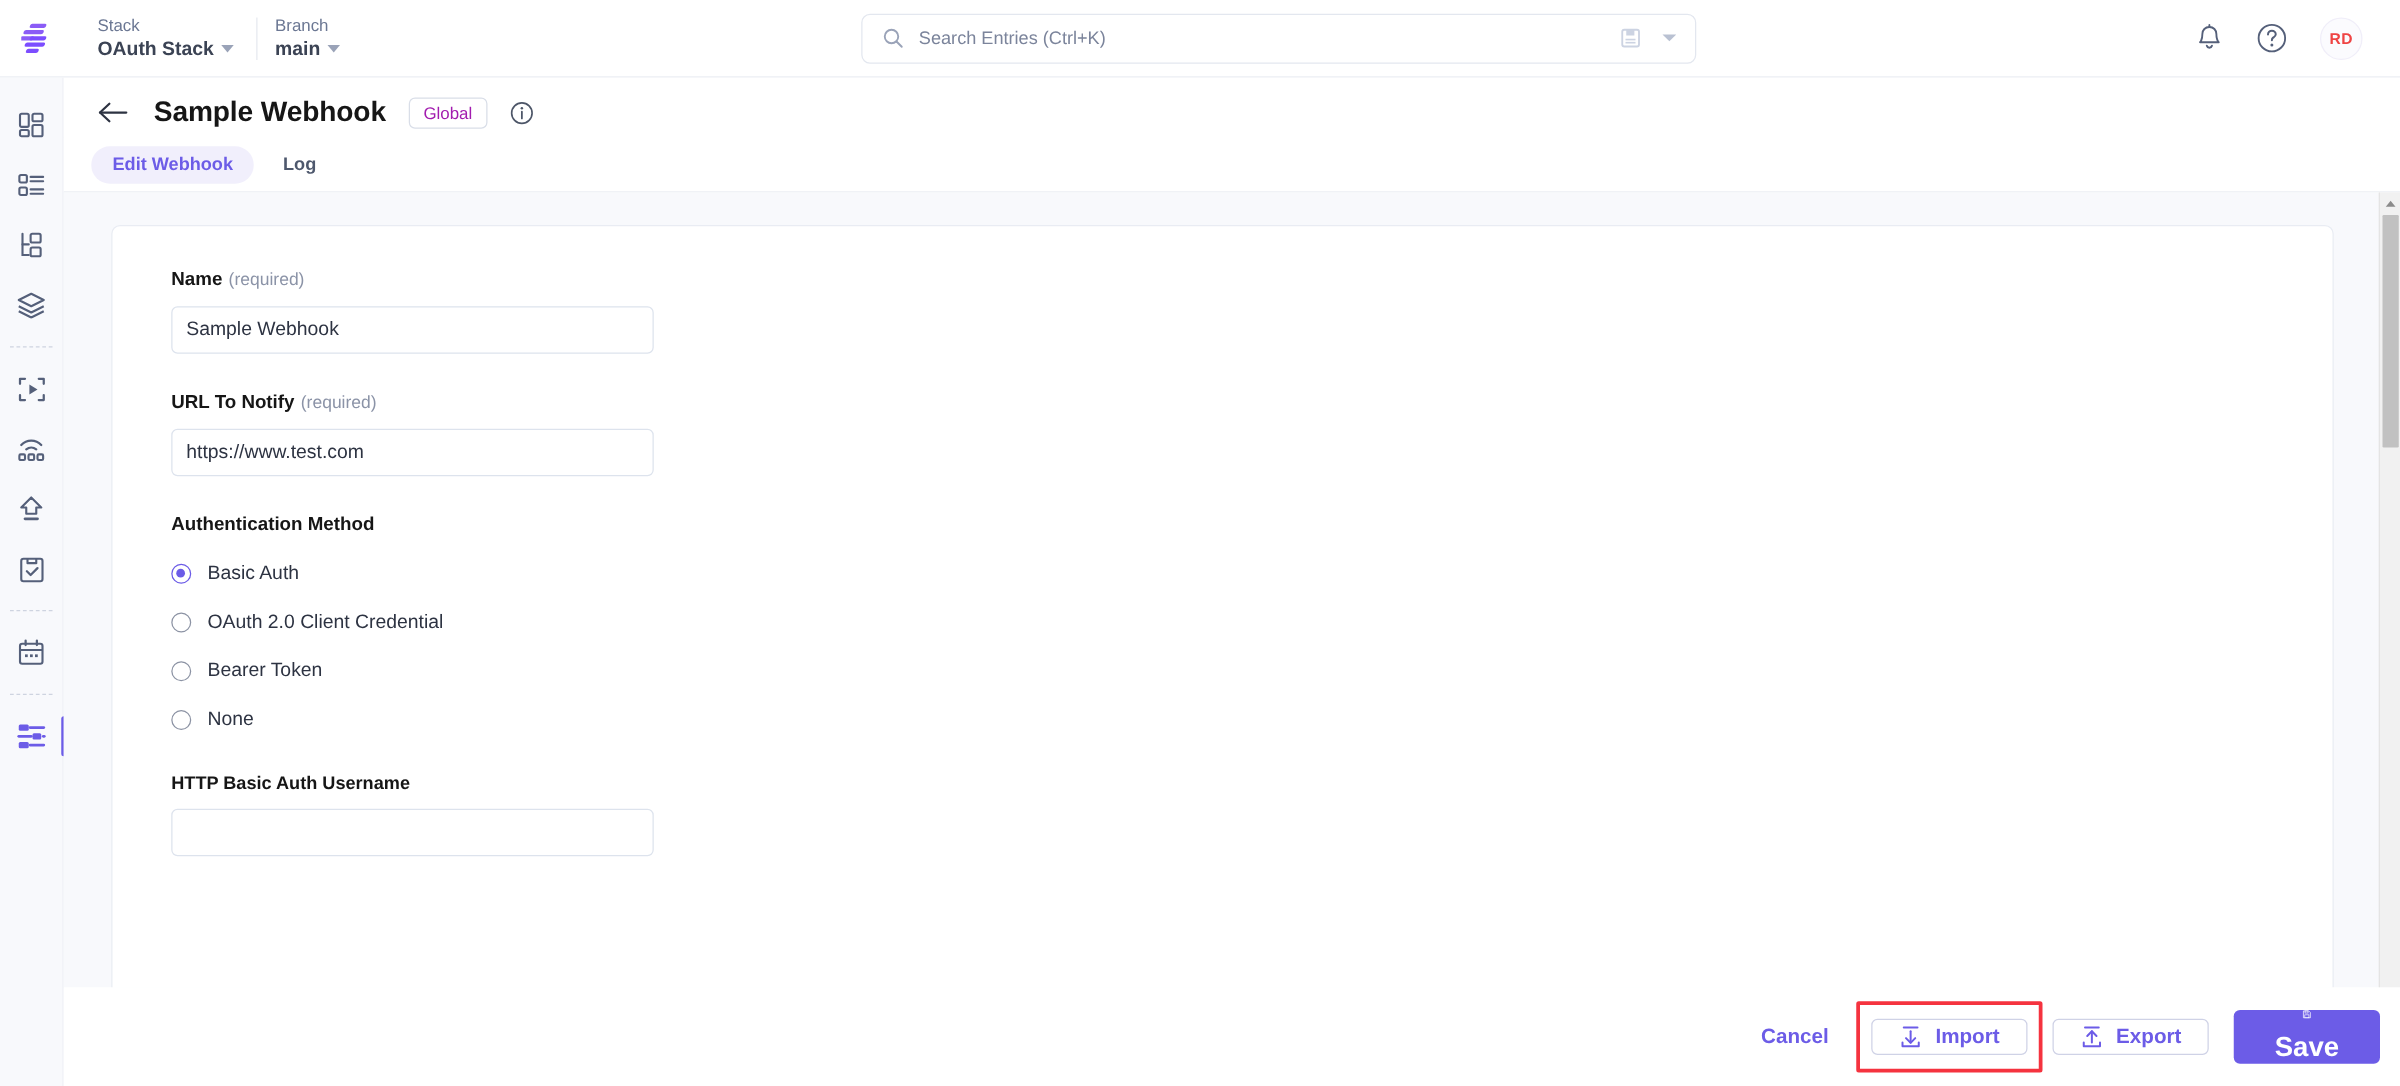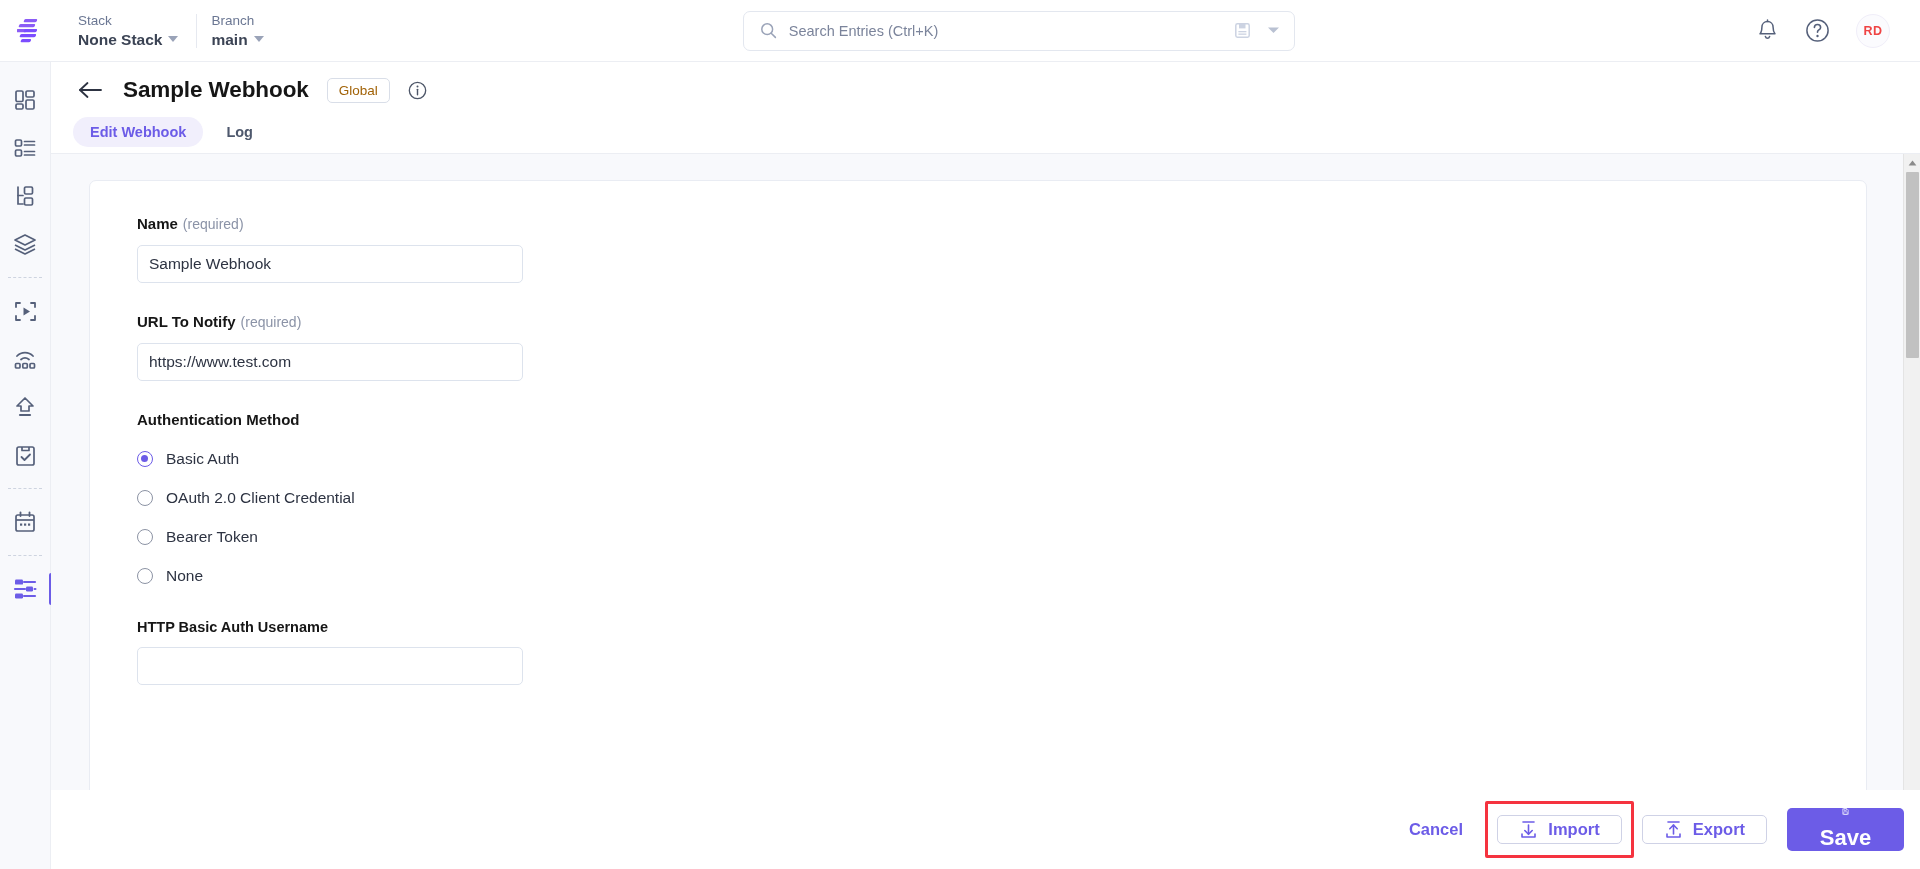--- a/index.html
+++ b/index.html
@@ -22,21 +22,21 @@
   .logo-wrap { width: 64px; display: flex; align-items: center; justify-content: center; }
   .ctx-group { display: flex; align-items: center; height: 100%; }
   .ctx-block { padding: 0 18px 0 14px; display: flex; flex-direction: column; justify-content: center; gap: 1px; }
   .ctx-label { font-size: 13.5px; color: #6b7793; line-height: 16px; }
   .ctx-value { font-size: 15.5px; color: #3b4354; font-weight: bold; line-height: 19px; display: flex; align-items: center; gap: 6px; }
   .ctx-sep { width: 1px; height: 34px; background: #e6e9f0; }
   .caret-dn { width: 0; height: 0; border-left: 5px solid transparent; border-right: 5px solid transparent; border-top: 6px solid #9aa3b8; display:inline-block; }
 
   .search-wrap { flex: 1; display: flex; justify-content: center; }
   .searchbox {
-    width: 552px; height: 40px;
+    width: 668px; height: 40px;
     border: 1px solid #e3e7ef; border-radius: 7px;
     background: #fff;
     display: flex; align-items: center; gap: 12px;
     padding: 0 14px 0 16px;
   }
   .search-ph { flex: 1; font-size: 14.5px; color: #7b849b; }
   .sb-right { display: flex; align-items: center; gap: 16px; }
 
   .top-right { display: flex; align-items: center; gap: 26px; padding-right: 30px; }
   .avatar {
@@ -73,21 +73,21 @@
   .page-head {
     height: 48px; flex: 0 0 48px;
     display: flex; align-items: center; gap: 18px;
     padding: 8px 0 0 24px;
     background: #fff;
   }
   .back-arrow { width: 30px; height: 30px; display:flex; align-items:center; justify-content:center; }
   .page-title { font-size: 22.5px; font-weight: bold; color: #161616; letter-spacing: -0.1px; }
   .pill-global {
     border: 1px solid #d9dee8; border-radius: 5px;
-    padding: 4px 11px; font-size: 13.5px; color: #a16207; background: #fff;
+    padding: 4px 11px; font-size: 13.5px; color: #a21caf; background: #fff;
   }
   .info-circle { width: 19px; height: 19px; }
 
   .tabs-row {
     height: 44px; flex: 0 0 44px;
     display: flex; align-items: center; gap: 6px;
     padding-left: 22px;
     border-bottom: 1px solid #eceef3;
     background: #fff;
   }
@@ -202,21 +202,21 @@
           <rect x="10" y="16" width="16" height="3.3" rx="1.4" transform="skewX(-22)"></rect>
           <rect x="13" y="21" width="10" height="3.3" rx="1.4" transform="skewX(-22)"></rect>
         </g>
       </svg>
     </div>
 
     <div class="ctx-group">
       <div class="ctx-block">
         <div class="ctx-label">Stack</div>
         <div class="ctx-value">
-          <span>None Stack</span>
+          <span>OAuth Stack</span>
           <span class="caret-dn"></span>
         </div>
       </div>
       <div class="ctx-sep"></div>
       <div class="ctx-block">
         <div class="ctx-label">Branch</div>
         <div class="ctx-value">
           <span>main</span>
           <span class="caret-dn"></span>
         </div>

